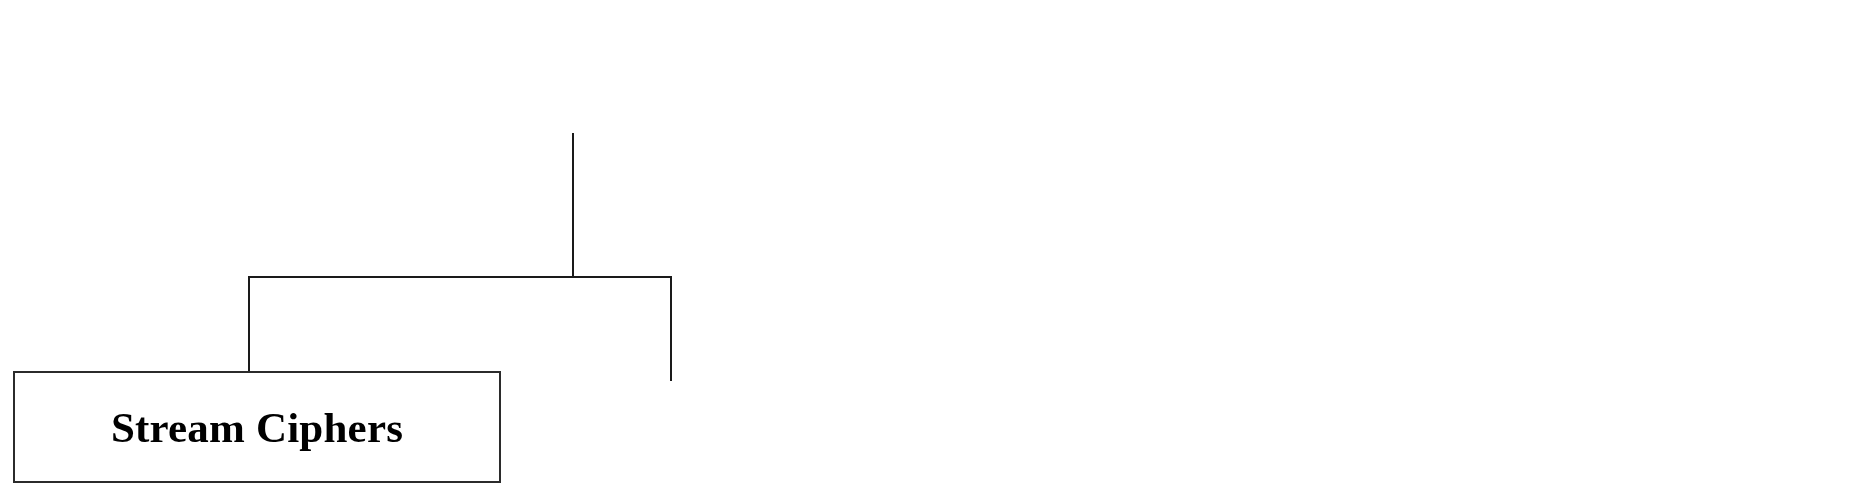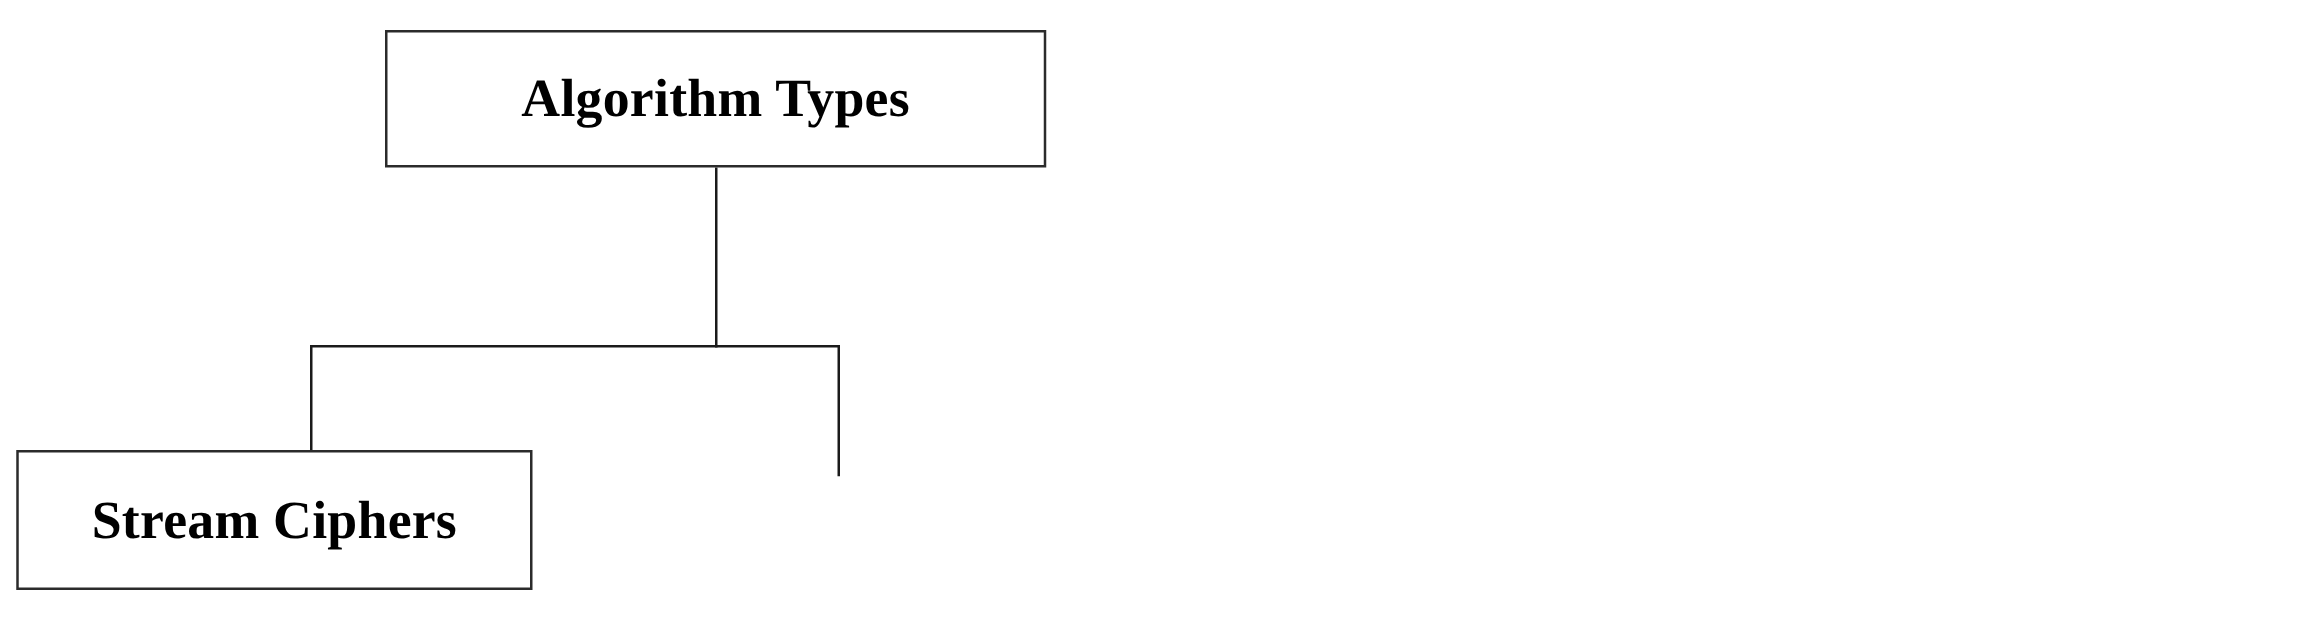--- a/index.html
+++ b/index.html
@@ -38,22 +38,22 @@
     left: 308px;
     top: 24px;
     width: 529px;
     height: 110px;
   }
   #node-root .node-label {
     font-size: 43px;
   }
   #node-stream {
     left: 13px;
-    top: 360px;
-    width: 413px;
+    top: 371px;
+    width: 488px;
     height: 112px;
   }
   #node-block {
     left: 622px;
     top: 380px;
     width: 510px;
     height: 112px;
   }
   #node-stream .node-label,
   #node-block .node-label {
@@ -96,22 +96,19 @@
 <div id="canvas">
 
   <div class="edge edge-v" id="edge-root-down"></div>
 
   <div class="edge edge-h" id="edge-bus"></div>
 
   <div class="edge edge-v" id="edge-left-down"></div>
 
   <div class="edge edge-v" id="edge-right-down"></div>
 
-  <div class="node" id="node-root">
-    <span class="node-label">Algorithm Types</span>
-  </div>
 
   <div class="node" id="node-stream">
     <span class="node-label">Stream Ciphers</span>
   </div>
 
 
 </div>
 
 </body></html>

